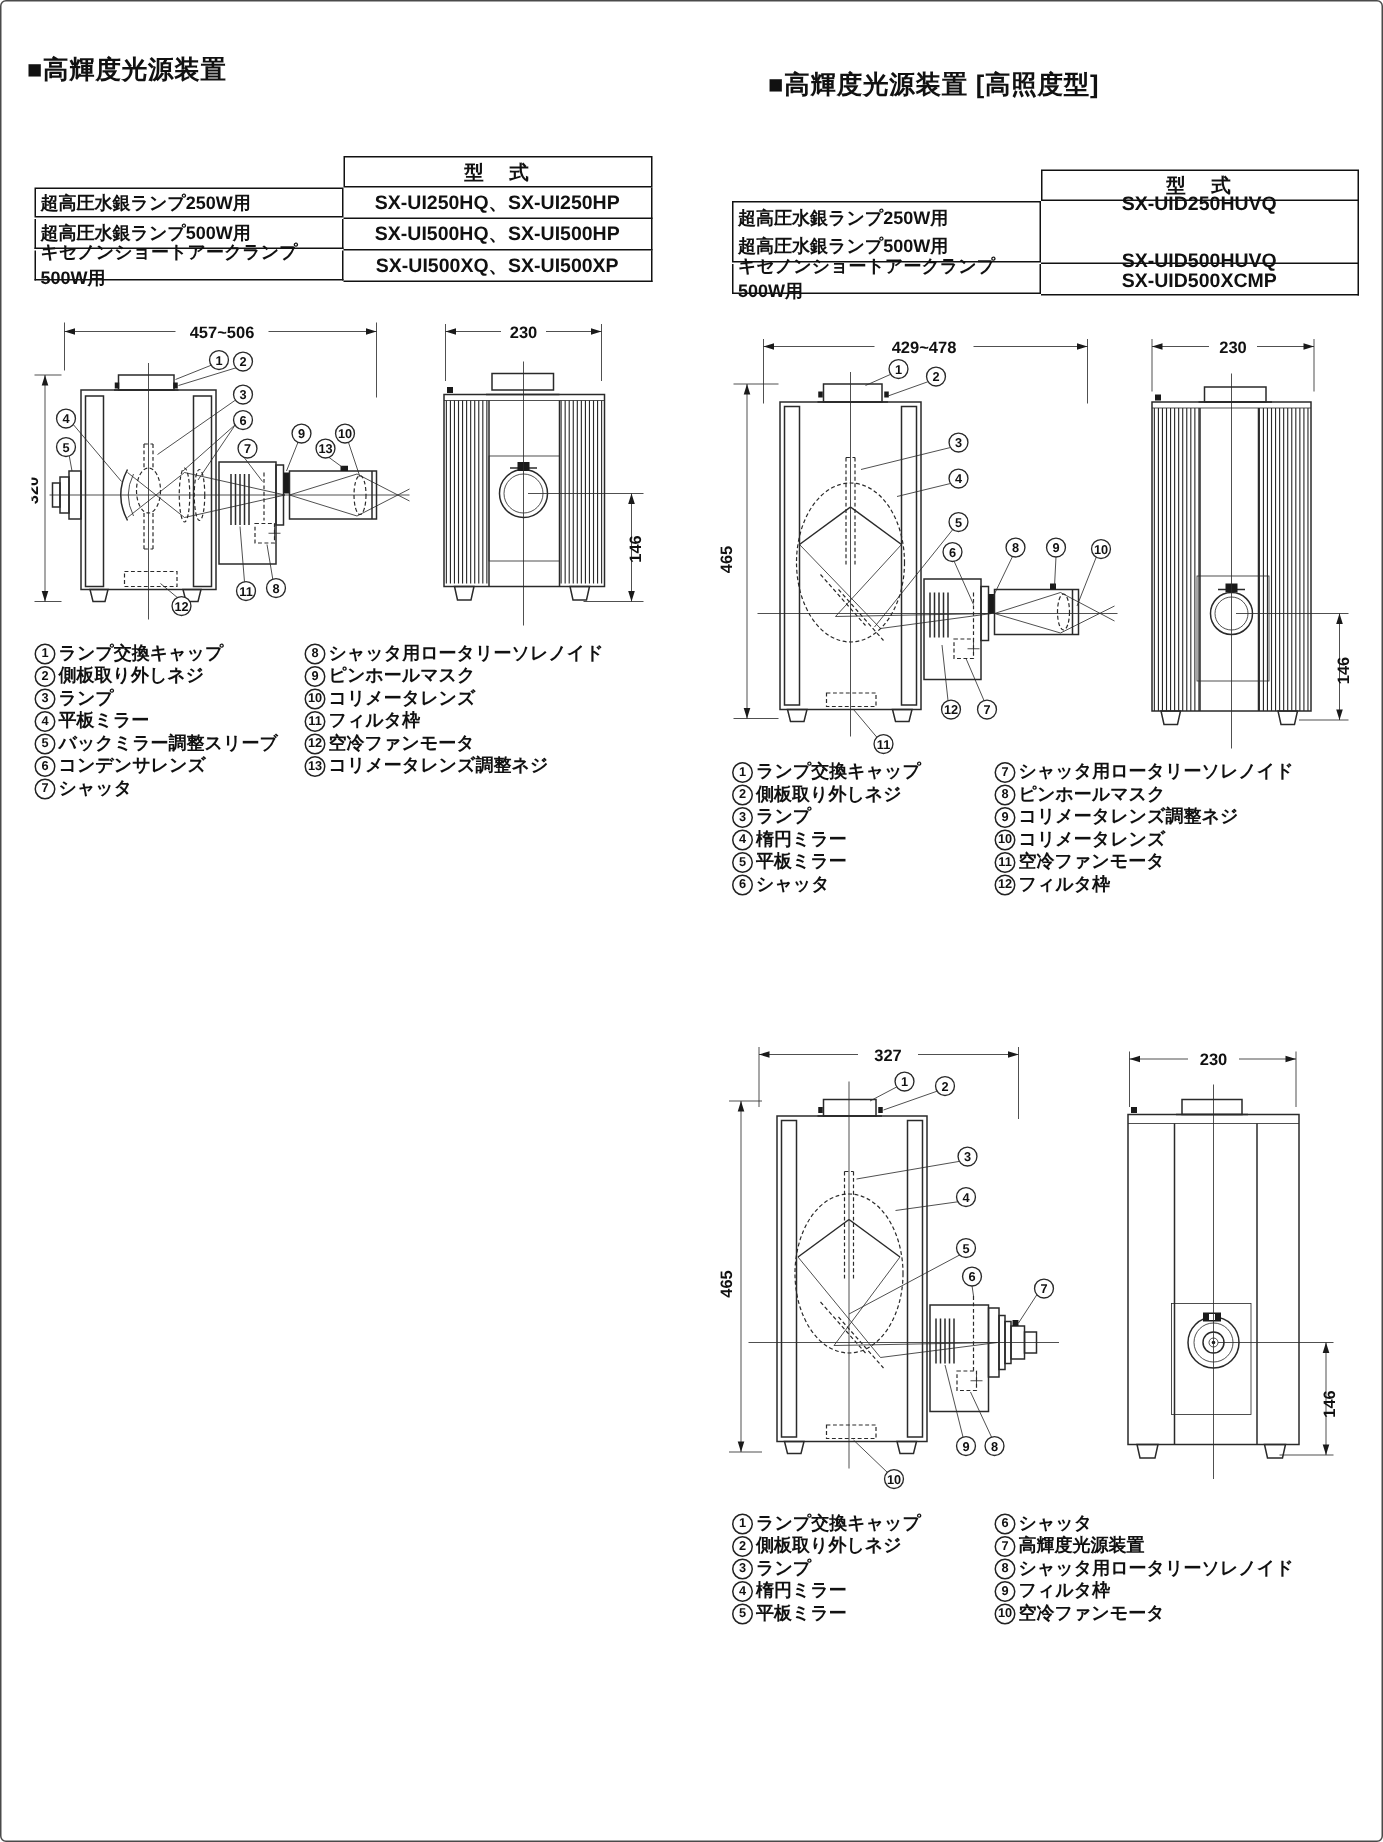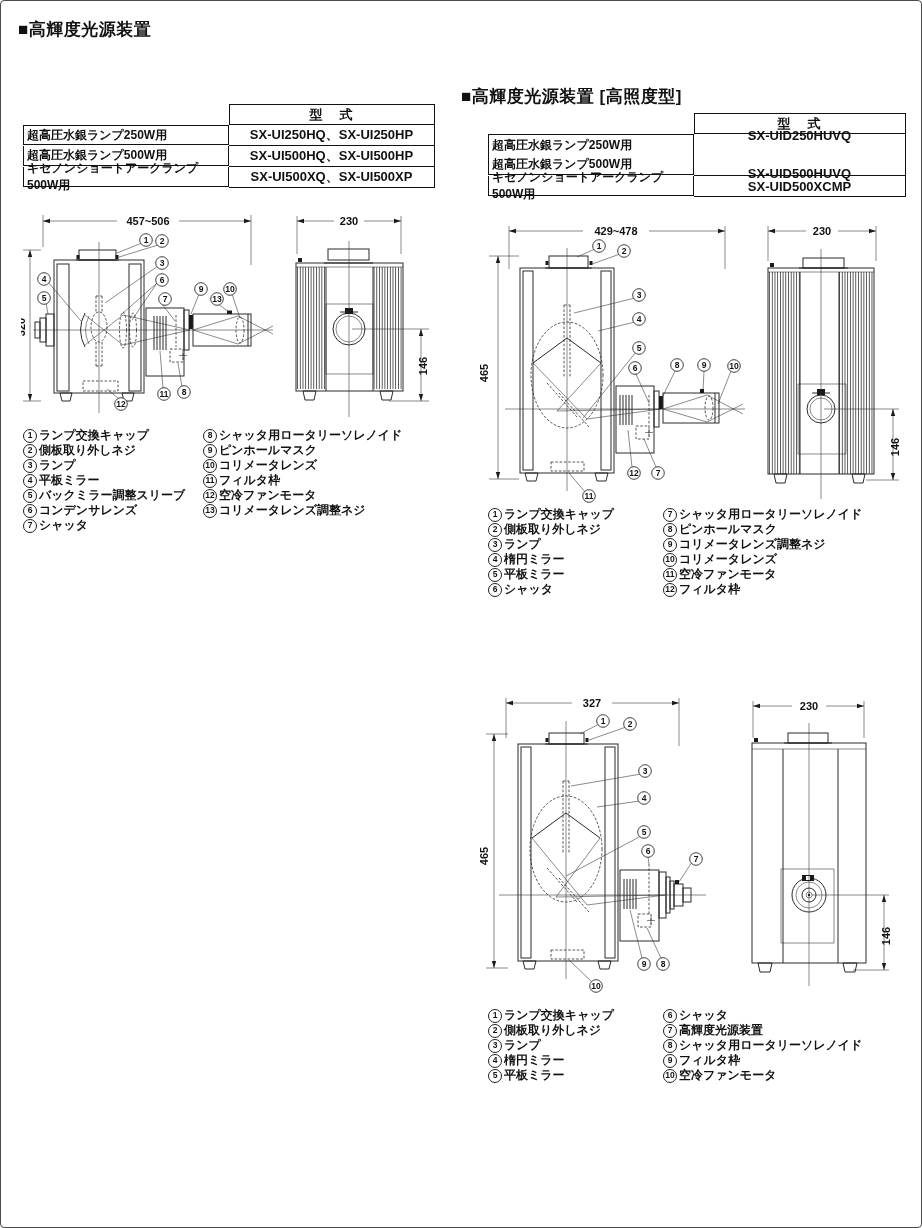--- a/index.html
+++ b/index.html
@@ -34,21 +34,21 @@
   svg .wbg{fill:#fff;stroke:none;}
   svg text.dim{font-family:"Liberation Sans",sans-serif;font-size:11px;font-weight:bold;fill:#111;text-anchor:middle;}
   svg .co circle{fill:#fff;stroke:#2a2a2a;stroke-width:.9;}
   svg .co text{font-family:"Liberation Sans",sans-serif;font-size:8.5px;font-weight:bold;fill:#111;text-anchor:middle;}
 </style>
 </head>
 <body>
 
 <div class="page">
 
-  <div class="abs sec-title" style="left:17px;top:17px;font-family:Liberation Mono, monospace;">■高輝度光源装置</div>
+  <div class="abs sec-title" style="left:17px;top:34px;font-family:Liberation Mono, monospace;">■高輝度光源装置</div>
 
   <div class="tbl" style="left:22px;top:103px;width:412px;">
     <div class="hrow">
       <div class="hempty"></div>
       <div class="hcell">型　式</div>
     </div>
     <div class="trow r1">
       <div class="c1 h20">超高圧水銀ランプ250W用</div>
       <div class="c2 h20">SX-UI250HQ、SX-UI250HP</div>
     </div>
@@ -311,21 +311,21 @@
           <span class="cn">12</span>
           <span>空冷ファンモータ</span>
         </div>
       <div class="pi">
           <span class="cn">13</span>
           <span>コリメータレンズ調整ネジ</span>
         </div>
     </div>
   </div>
 
-  <div class="abs sec-title" style="left:460px;top:44px;margin-top:40px;">■高輝度光源装置 [高照度型]</div>
+  <div class="abs sec-title" style="left:511px;top:44px;">■高輝度光源装置 [高照度型]</div>
 
   <div class="tbl" style="left:487px;top:112px;width:418px;">
     <div class="hrow">
       <div class="hempty"></div>
       <div class="hcell">型　式</div>
     </div>
     <div class="trow r1">
       <div class="c1 h40 two-line">
         <div>超高圧水銀ランプ250W用</div>
         <div>超高圧水銀ランプ500W用</div>

